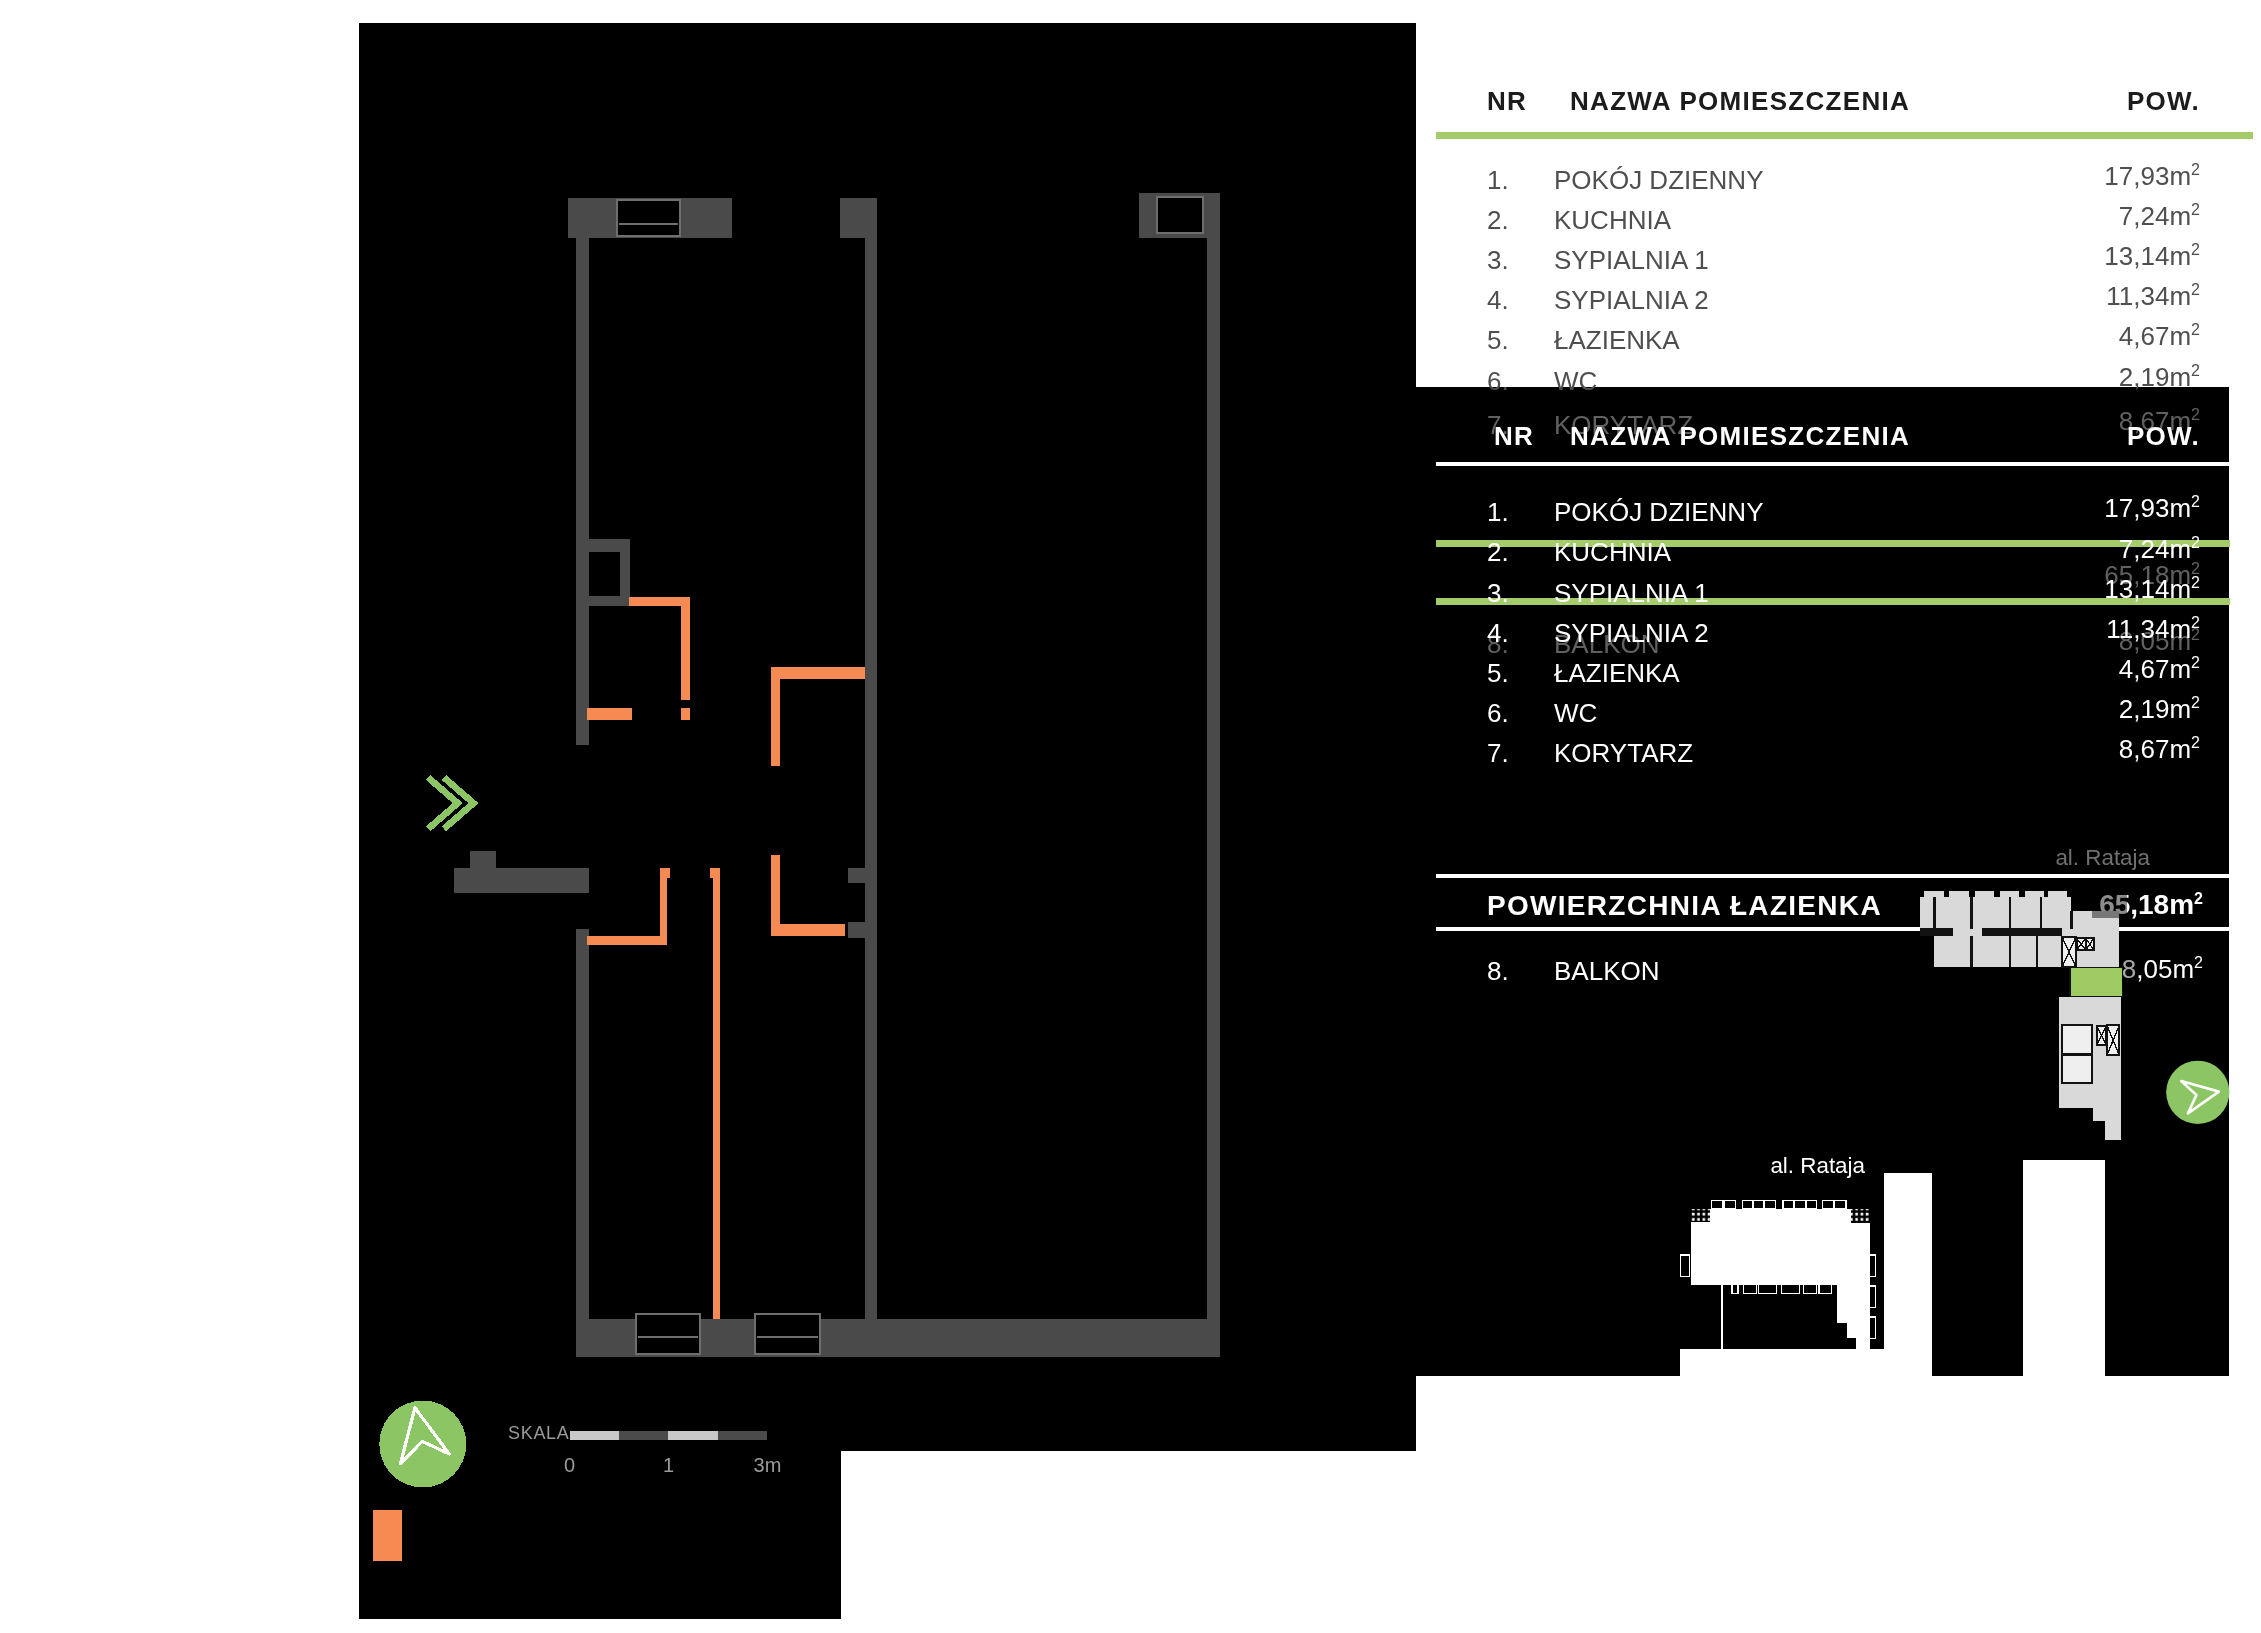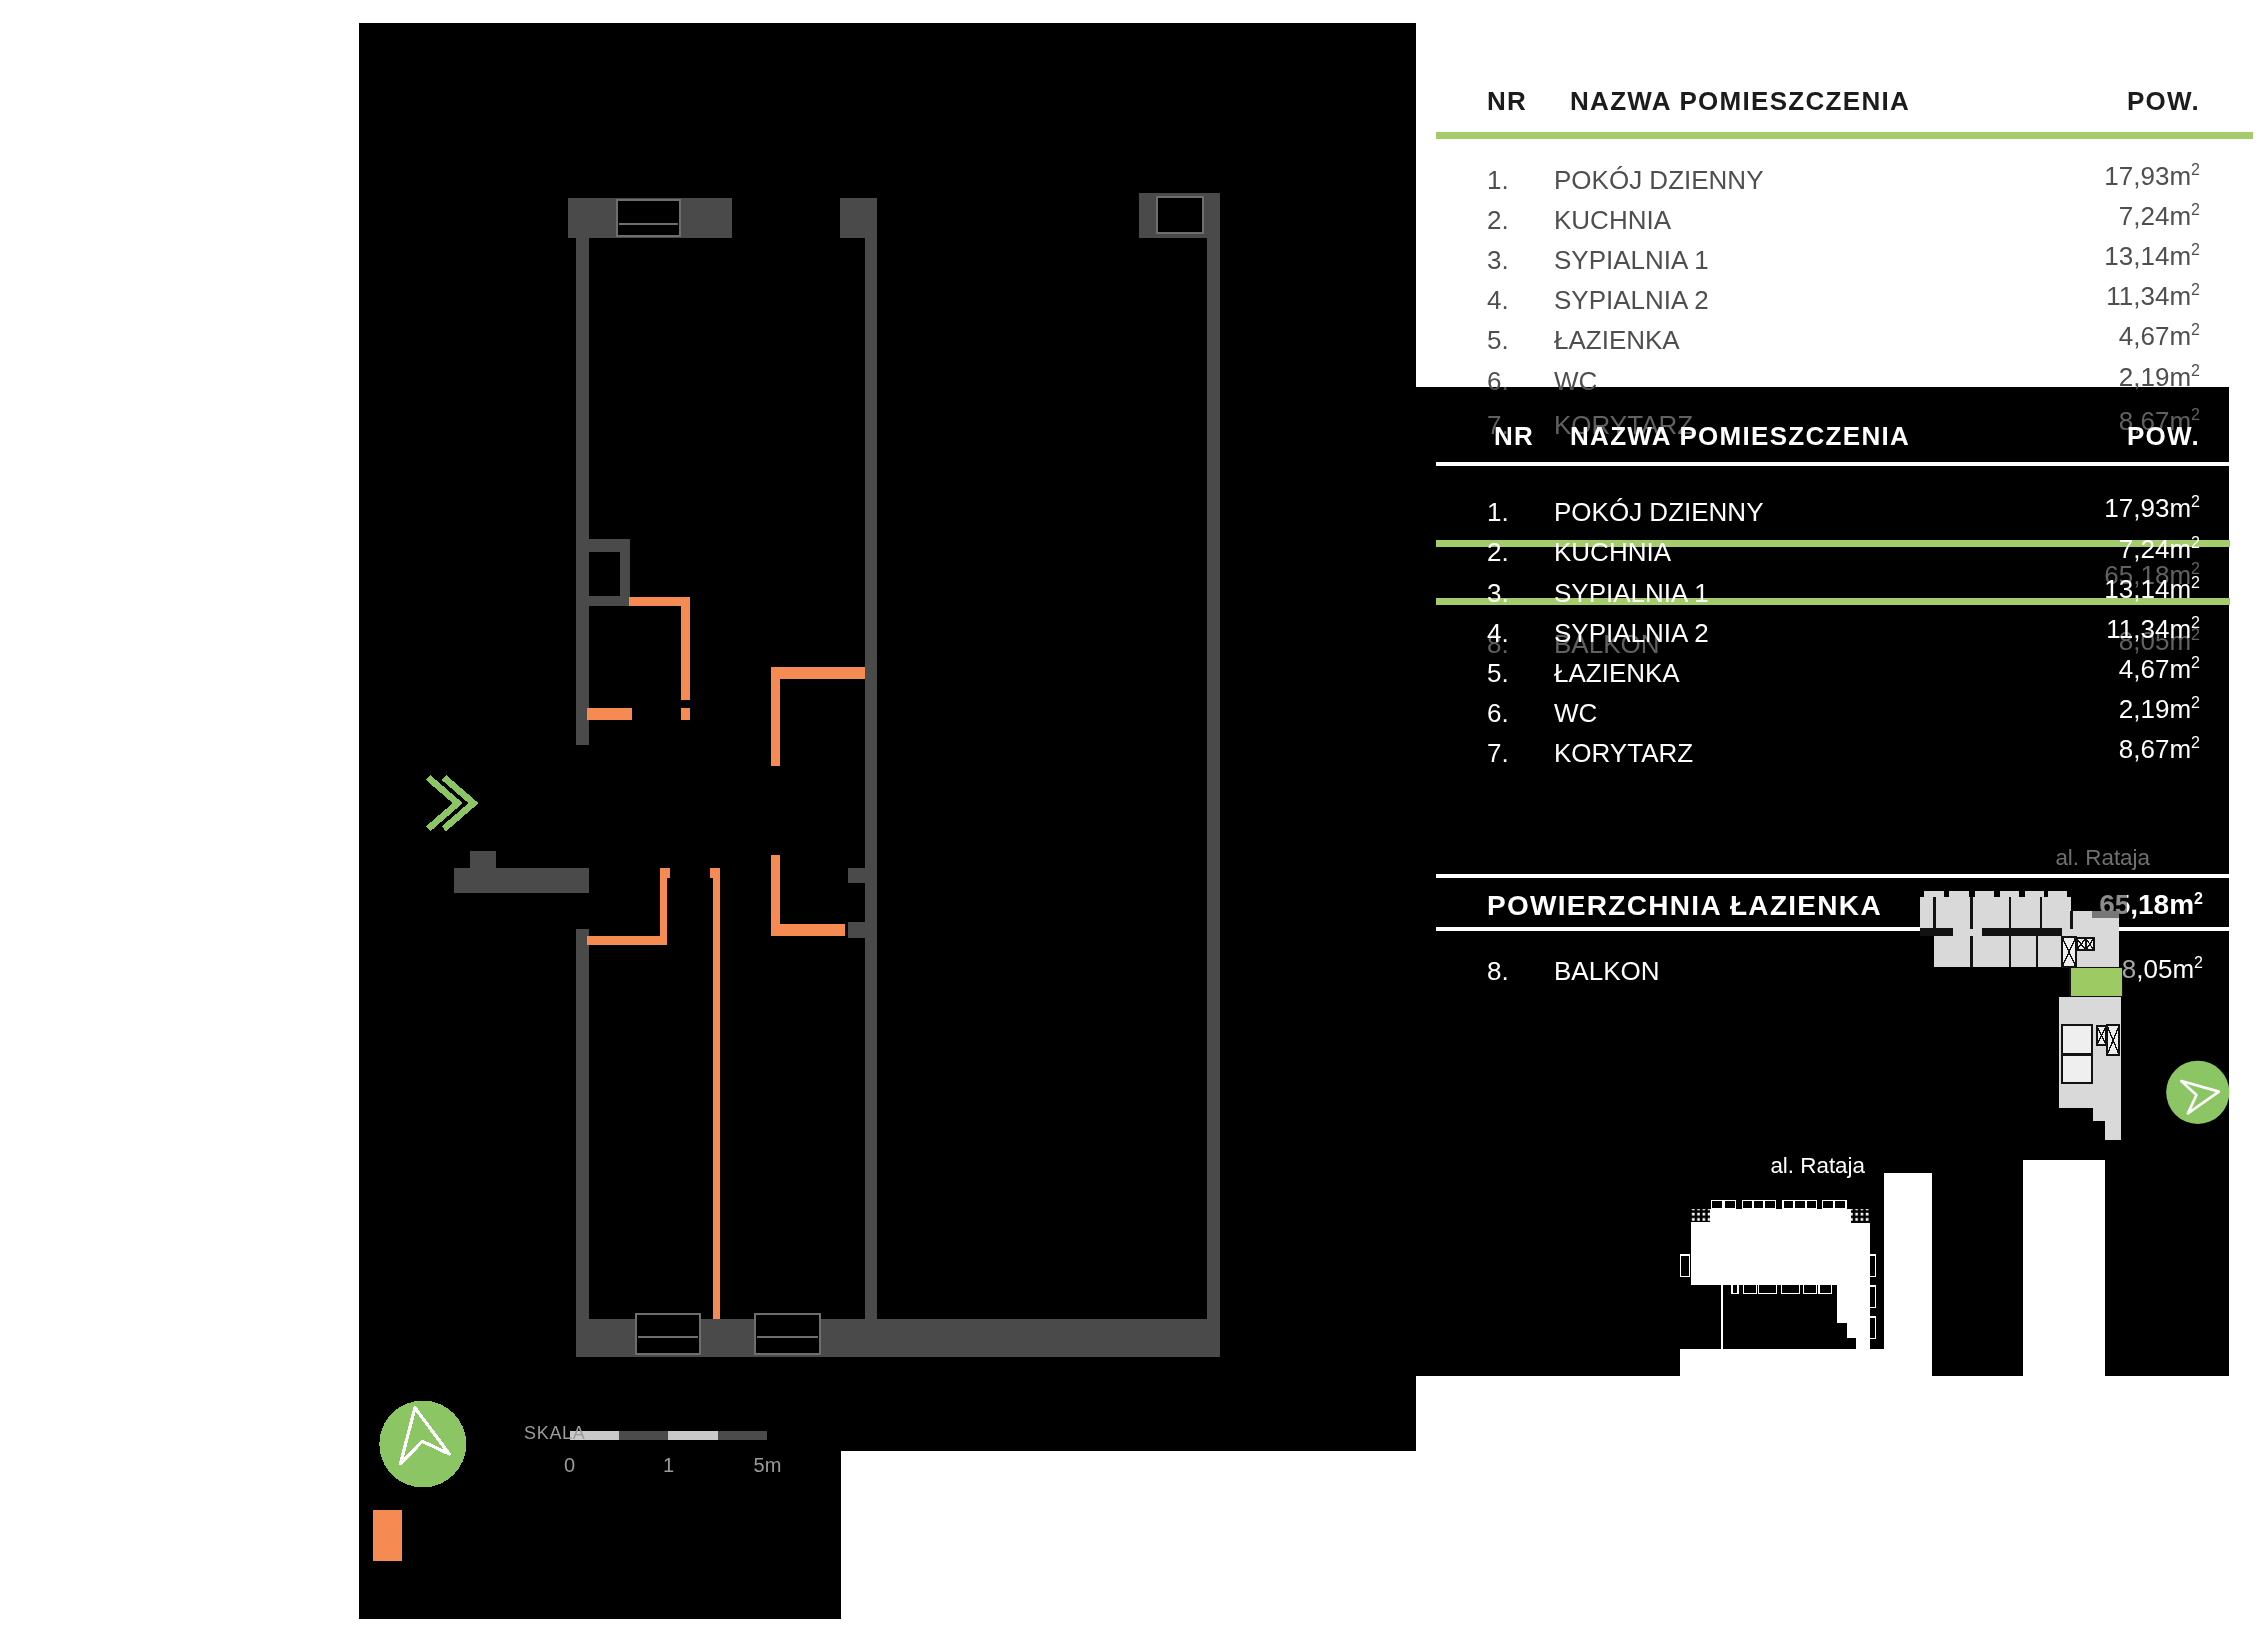--- a/index.html
+++ b/index.html
@@ -173,24 +173,24 @@
   <div class="sum-label" style="left:1487px;top:890px;">POWIERZCHNIA ŁAZIENKA</div>
   <div class="cell cellw val" style="right:58px;top:889px;font-weight:bold;font-size:28px;"><span>65,18m</span><sup>2</sup></div>
   <div class="rule" style="left:1436px;top:927px;width:794px;height:4px;background:#ffffff;"></div>
 
   <div class="cell cellw" style="left:1487px;top:956px;">8.</div>
   <div class="cell cellw" style="left:1554px;top:956px;">BALKON</div>
   <div class="cell cellw val" style="right:58px;top:954px;"><span>8,05m</span><sup>2</sup></div>
 
   <div class="street" style="right:396px;top:1153px;color:#ffffff;">al. Rataja</div>
 
-  <div class="skala" style="left:524px;top:1423px;">SKALA</div>
+  <div class="skala" style="left:508px;top:1423px;">SKALA</div>
   <div class="tick" style="left:543px;top:1454px;">0</div>
   <div class="tick" style="left:642px;top:1454px;">1</div>
-  <div class="tick" style="left:741px;top:1454px;">5m</div>
+  <div class="tick" style="left:741px;top:1454px;">3m</div>
 
   <svg width="2261" height="1634" viewBox="0 0 3433 2480">
     <defs>
       <pattern id="chk" width="8" height="8" patternUnits="userSpaceOnUse">
         <rect width="8" height="8" fill="#000000"></rect>
         <rect x="1" y="1" width="4" height="4" fill="#ffffff"></rect>
       </pattern>
     </defs>
 
     <g shape-rendering="crispEdges">

